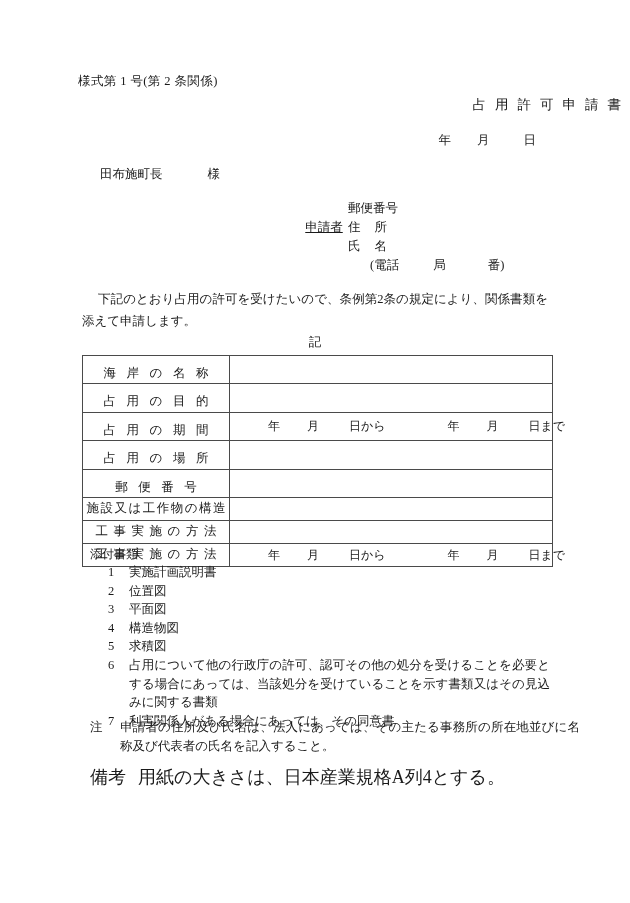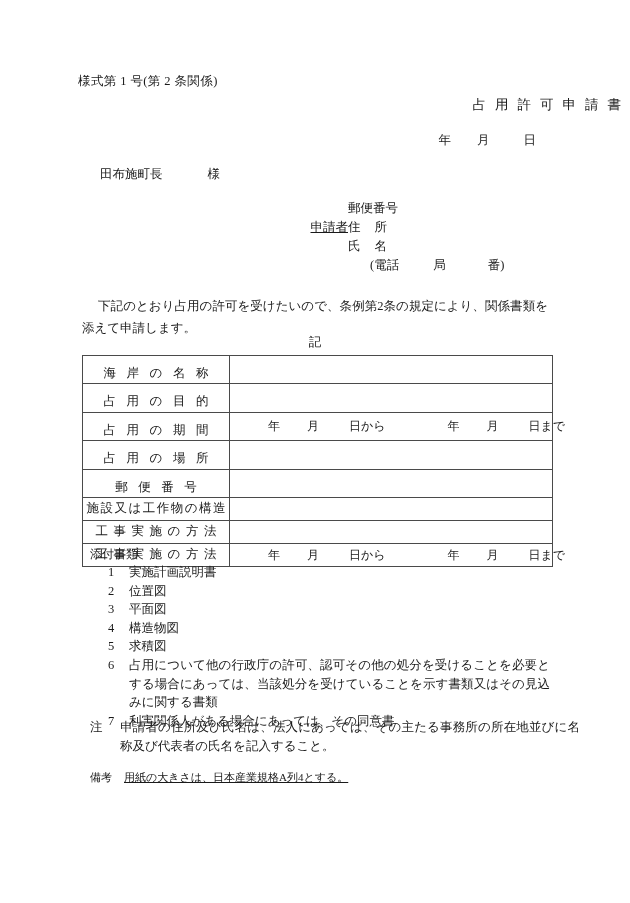--- a/index.html
+++ b/index.html
@@ -81,21 +81,21 @@
     white-space: nowrap;
   }
   .applicant .row {
     display: block;
     height: 19px;
     line-height: 19px;
   }
   .applicant .lbl {
     display: inline-block;
     width: 48px;
-    text-align: right;
+    text-align: center;
     text-decoration: underline;
   }
   .applicant .fld {
     display: inline-block;
     letter-spacing: 14px;
   }
   .applicant .tel {
     display: block;
     height: 19px;
     line-height: 19px;
@@ -106,21 +106,20 @@
 
   
   .body-para {
     position: absolute;
     left: 82px;
     top: 289px;
     width: 466px;
     font-size: 12.5px;
     line-height: 1.75;
     text-align: justify;
-    margin-top: 7px;
   }
   .body-para .indent { display: inline-block; width: 16px; }
 
   .ki-mark {
     position: absolute;
     left: 0;
     top: 333px;
     width: 630px;
     text-align: center;
     font-size: 12.5px;
@@ -227,24 +226,23 @@
     display: inline-block;
     width: 30px;
     text-indent: 0;
   }
 
   .remark-block {
     position: absolute;
     left: 90px;
     top: 768px;
     width: 460px;
-    font-size: 11px;
+    font-size: 18px;
     line-height: 19px;
     white-space: nowrap;
-    text-decoration: underline;
   }
   .remark-block .rm-lbl {
     display: inline-block;
     margin-right: 12px;
   }
 </style>
 </head>
 <body>
 
 <div class="page">

